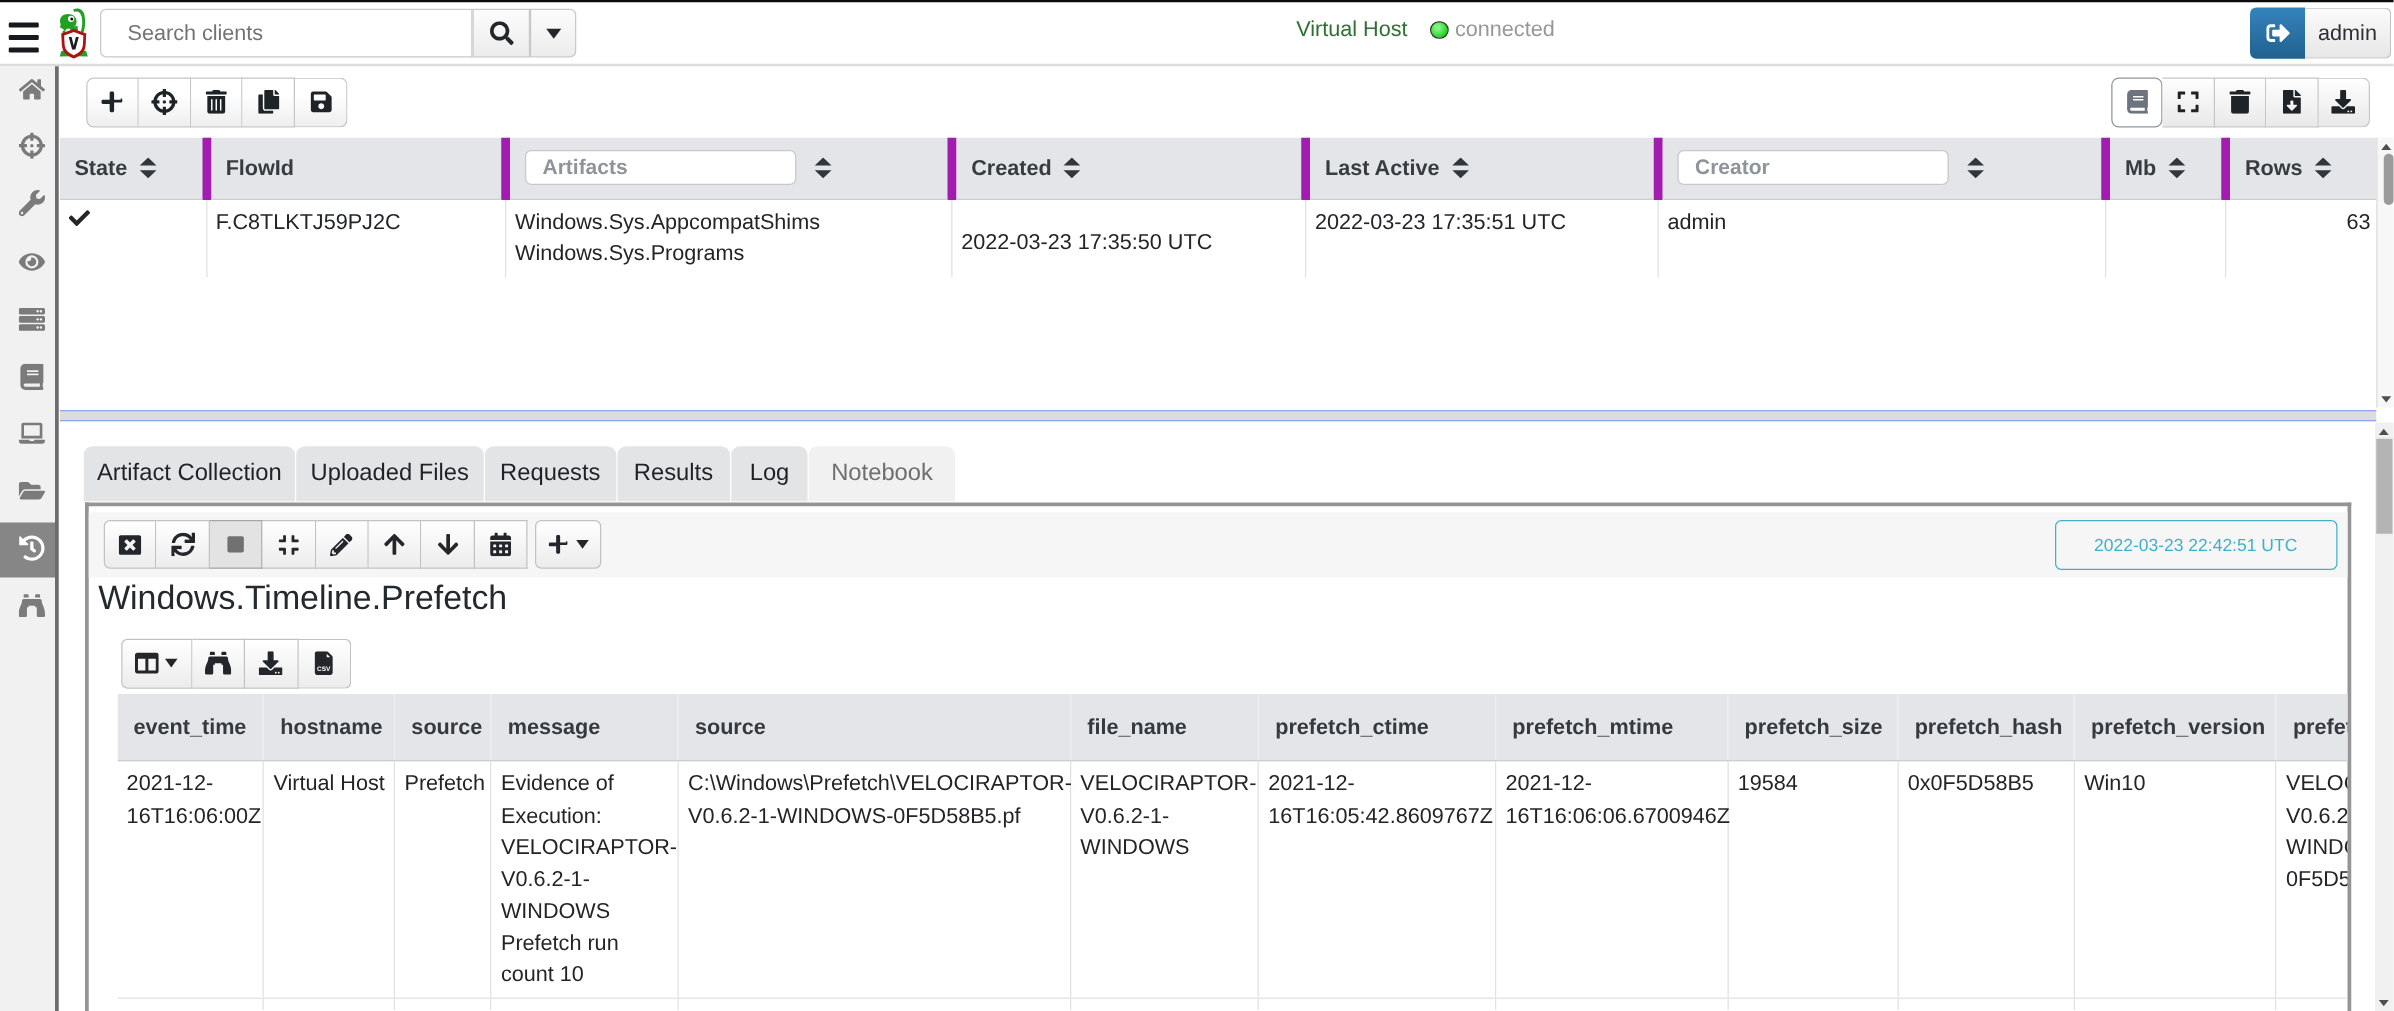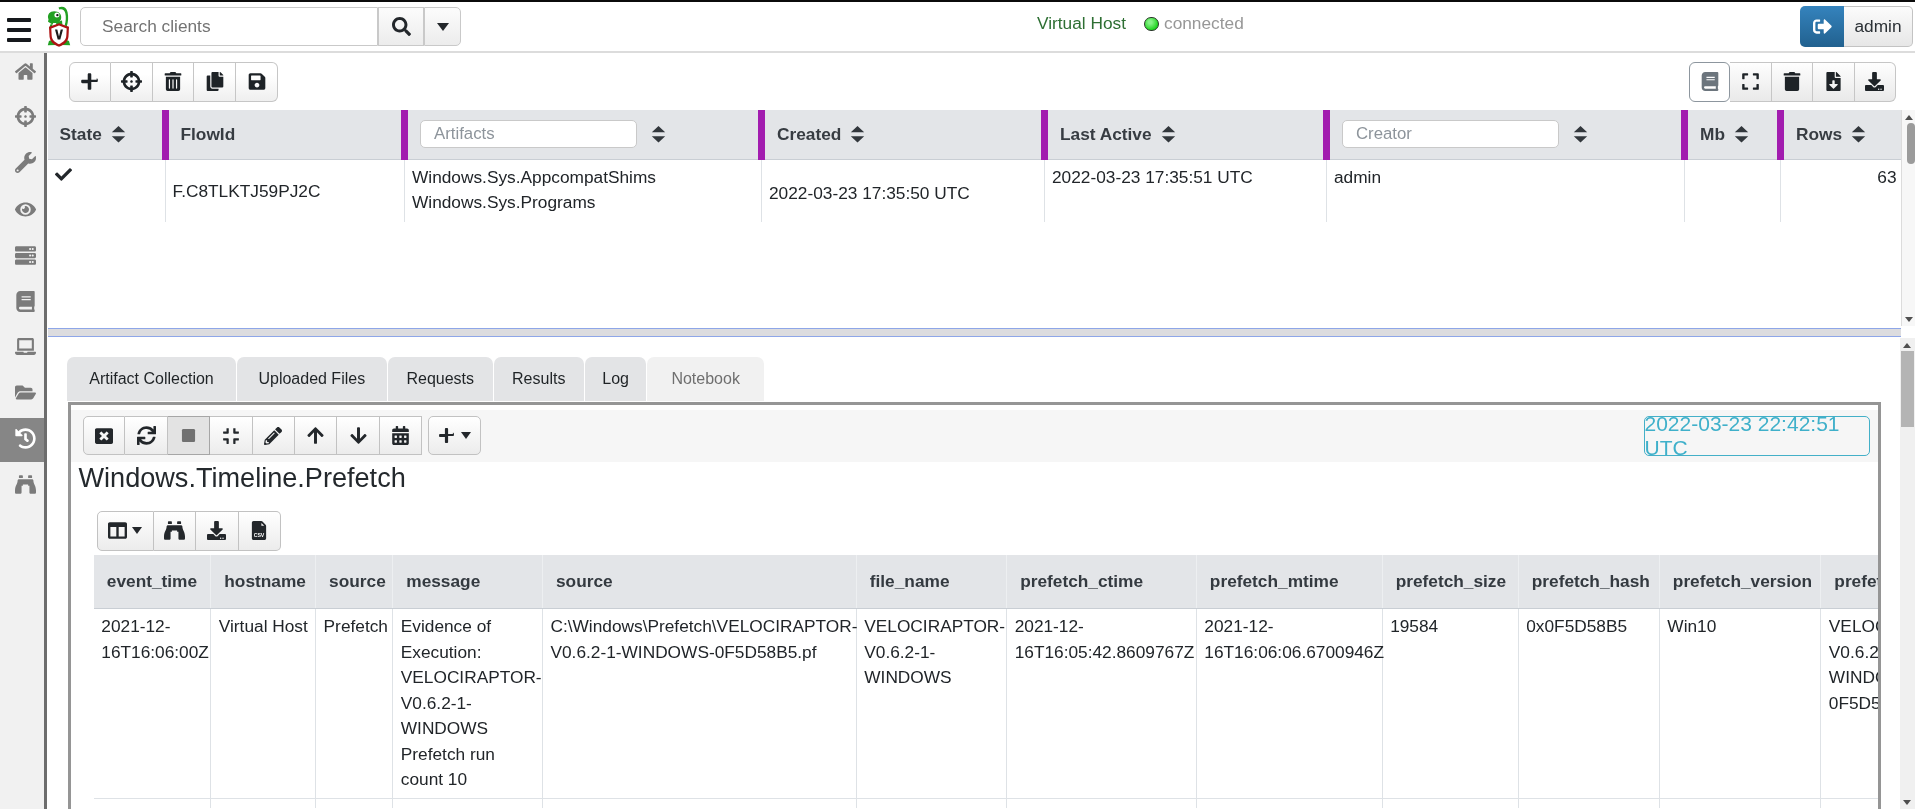--- a/index.html
+++ b/index.html
@@ -38,48 +38,48 @@
 #fwrap{position:absolute;left:47.5px;top:109.5px;width:1853px;height:218px;overflow:hidden}
 #ftab{border-collapse:collapse;table-layout:fixed;width:1853px}
 #ftab th{background:#e3e5e8;height:50px;font-weight:bold;color:#373c42;font-size:17.3px;text-align:left;padding:0 0 0 12px;border-bottom:1px solid #c9ced4;border-left:7px solid #a21caf}
 #ftab th:first-child{border-left:none}
 #ftab td{border-top:1px solid #dee2e6;border-left:1px solid #dee2e6;padding:0 7px;vertical-align:middle;line-height:25px;font-size:17.3px;color:#212529}
 #ftab td:first-child{border-left:none}
 #ftab tr.sel td{background:#d7eaf7}
 #ftab td.num{text-align:right;padding-right:4px}
 .thflex{display:flex;align-items:center}
 .sorti{margin-left:9px;flex:none}
-.hinput{width:217px;height:28px;border:1px solid #c9c9c9;border-radius:5px;background:#fff;color:#8d949b;font-size:16.8px;line-height:26px;padding-left:13px;font-weight:400}
+.hinput{width:217px;height:28px;border:1px solid #c9c9c9;border-radius:5px;background:#fff;color:#8d949b;font-size:16.8px;line-height:26px;padding-left:13px;font-weight:700}
 
 .vsb{position:absolute;width:14px}
 .vsb .thumb{position:absolute;left:2.5px;width:9px;background:#a9a9a9;border-radius:4.5px}
 #bvsb .thumb{left:1px;width:13px;border-radius:0;background:#b4b4b4}
 #fvsb .thumb{left:5px;width:8px;background:#9b9b9b}
 .vsb .ar{position:absolute;left:3px;width:0;height:0;border-left:4.2px solid transparent;border-right:4.2px solid transparent}
 .vsb .up{border-bottom:5.5px solid #4f4f4f;top:5px}
 .vsb .dn{border-top:5.5px solid #4f4f4f;bottom:4px}
 #fvsb{left:1901px;top:110px;height:216px;background:#f7f7f7;border-left:1px solid #dcdcdc}
 #bvsb{left:1900px;top:338px;width:15px;height:471px;background:#f0f0f0}
 #hstrip{position:absolute;left:47.5px;top:327.7px;width:1853.5px;height:9.2px;background:#dcdcdf;border-top:1.7px solid #8ea6e8;border-bottom:1.7px solid #8ea6e8}
 
-.tab{position:absolute;top:357px;height:44px;background:#e3e4e6;border-radius:7px 7px 0 0;color:#1f2326;font-size:16px;display:flex;align-items:center;justify-content:center}
+.tab{position:absolute;top:357px;height:44px;background:#e3e4e6;border-radius:7px 7px 0 0;color:#1f2326;font-size:19px;display:flex;align-items:center;justify-content:center}
 .tab.on{background:#f1f1f1;color:#6f6f6f}
 
 #panel{position:absolute;left:68px;top:402px;width:1813px;height:407px;border:3px solid #959595;border-bottom:none;background:#fff}
 #nbstrip{position:absolute;left:0;top:5px;width:1807px;height:52px;background:#f6f6f6}
 #nbgrp{position:absolute;left:12px;top:11px;height:39px;display:flex}
 .nbtn{width:42.4px;height:39px;display:flex;align-items:center;justify-content:center;border:1px solid #c2c2c2;border-left:none;background:linear-gradient(#fff,#ececec)}
 .nbtn:first-child{border-left:1px solid #c2c2c2}
 .nbtn svg{fill:#23272b}
 .nbtn.dark{border-radius:5px 0 0 5px}
 .nbtn.dark svg{fill:#23272b}
 .nbtn.press{background:#e3e3e3;border-color:#a6a6a6}
 .nbtn.press svg{fill:#717171}
 #plusbtn{position:absolute;left:356.5px;top:11px;width:53px;height:39px;border:1px solid #c2c2c2;border-radius:5px;background:linear-gradient(#fff,#ececec);display:flex;align-items:center;justify-content:center}
-#stamp{position:absolute;left:1572.5px;top:11px;width:226px;height:40px;border:1.5px solid #44b0c8;border-radius:5px;color:#3fb0ca;font-size:21px;display:flex;align-items:center;justify-content:center}
+#stamp{position:absolute;left:1572.5px;top:11px;width:226px;height:40px;border:1.5px solid #44b0c8;border-radius:5px;color:#3fb0ca;font-size:14px;display:flex;align-items:center;justify-content:center}
 #nbh1{position:absolute;left:7.5px;top:56px;font-size:27.1px;font-weight:400;color:#24292d;line-height:34px}
 #tb3{position:absolute;left:26px;top:105.5px;height:40.5px;display:flex}
 #tb3 .gbtn{border-color:#c2c2c2;background:linear-gradient(#fff,#ececec);border-radius:0}
 #tb3 .gbtn:first-child{border-left:1px solid #c2c2c2;border-radius:5px 0 0 5px}
 #tb3 .gbtn:last-child{border-radius:0 5px 5px 0}
 
 #bwrap{position:absolute;left:22.8px;top:150.3px;width:1784.2px;height:253.7px;overflow:hidden}
 #btab{border-collapse:collapse;table-layout:fixed;width:1927px}
 #btab th{background:#e3e5e8;height:53.4px;font-weight:bold;color:#343a40;font-size:17.3px;text-align:left;padding:0 0 0 13px;border-bottom:1px solid #c9ced4;border-left:1px solid #edeff1}
 #btab th:first-child{border-left:none}
@@ -289,21 +289,21 @@
                 <path fill="#32373c" d="M7.5 0 L14.2 6.3 L0.8 6.3 Z M7.5 16.5 L14.2 10.2 L0.8 10.2 Z"></path>
               </svg></span>
           </th>
 </tr>
 <tr style="height:62px">
 <td style="vertical-align:top;padding-top:6px">
             <svg width="17" height="17" viewBox="0 0 512 512">
               <path fill="#23272b" d="M173.898 439.404l-166.4-166.4c-9.997-9.997-9.997-26.206 0-36.204l36.203-36.204c9.997-9.998 26.207-9.998 36.204 0L192 312.69 432.095 72.596c9.997-9.997 26.207-9.997 36.204 0l36.203 36.204c9.997 9.997 9.997 26.206 0 36.204l-294.4 294.4c-9.998 9.997-26.207 9.997-36.204 0z"></path>
             </svg>
           </td>
-<td style="vertical-align:top;padding-top:19px">F.C8TLKTJ59PJ2C</td>
+<td style="vertical-align:top;padding-top:5px">F.C8TLKTJ59PJ2C</td>
 <td style="vertical-align:top;padding-top:5px">Windows.Sys.AppcompatShims<br>Windows.Sys.Programs</td>
 <td style="vertical-align:top;padding-top:21px">2022-03-23 17:35:50 UTC</td>
 <td style="vertical-align:top;padding-top:5px">2022-03-23 17:35:51 UTC</td>
 <td style="vertical-align:top;padding-top:5px">admin</td>
 <td></td>
 <td class="num" style="vertical-align:top;padding-top:5px">63</td>
 </tr>
 </tbody>
     </table>
 </div>

